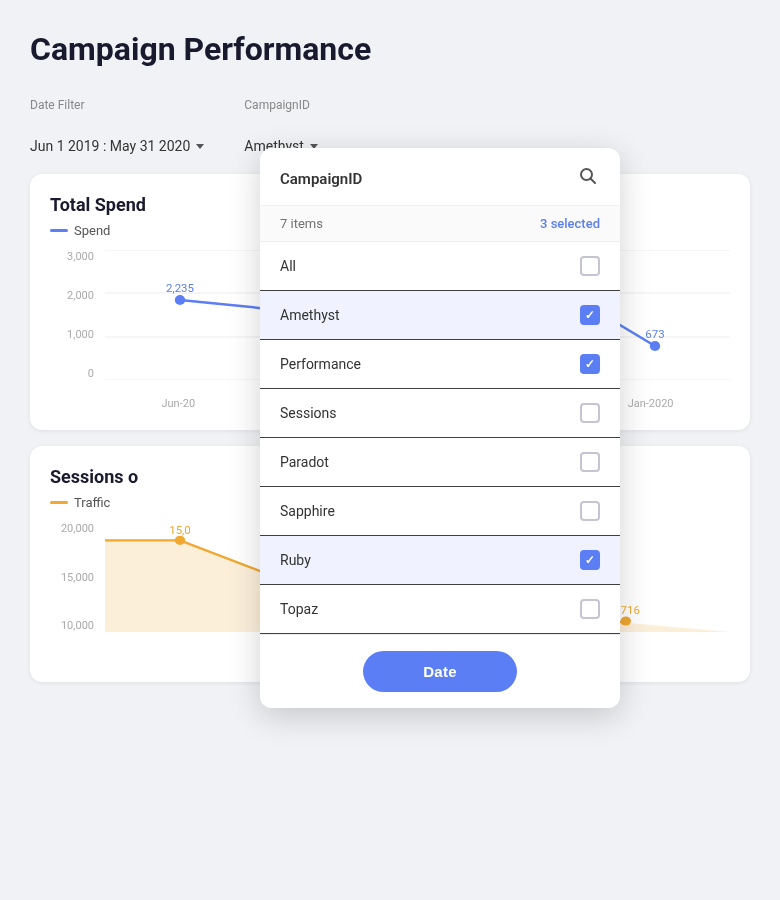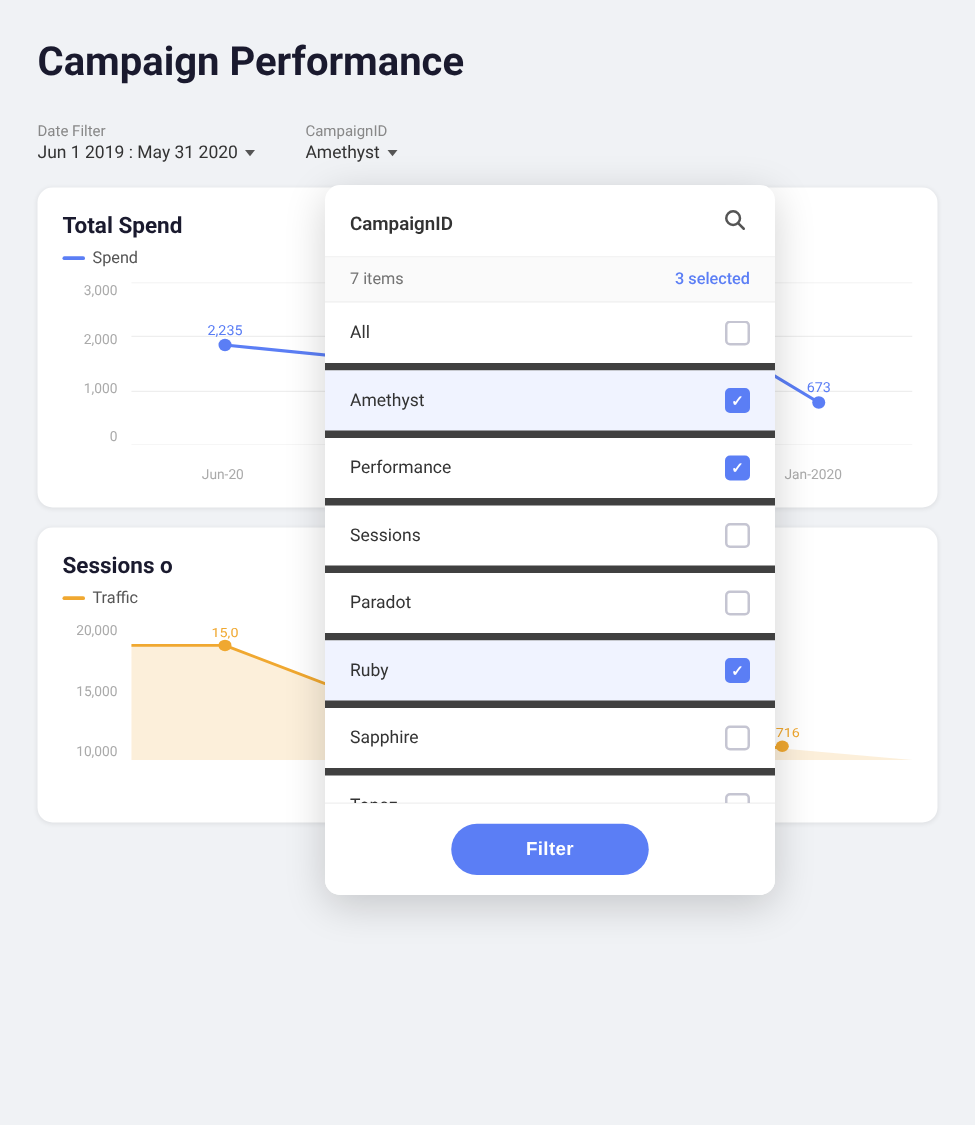--- a/index.html
+++ b/index.html
@@ -30,20 +30,21 @@
     .filters-row {
       display: flex;
       gap: 40px;
       margin-bottom: 20px;
       align-items: flex-start;
     }
 
     .filter-group {
       display: flex;
       flex-direction: column;
+      gap: 24px;
     }
 
     .filter-label {
       font-size: 12px;
       color: #888;
       margin-bottom: 2px;
     }
 
     .filter-value {
       font-size: 14px;
@@ -193,21 +194,21 @@
     .dropdown-list {
       max-height: 400px;
       overflow-y: auto;
     }
 
     .dropdown-item {
       display: flex;
       justify-content: space-between;
       align-items: center;
       padding: 14px 20px;
-      border-bottom: 6px solid #404040;
+      border-bottom: 1px solid #404040;
       cursor: pointer;
       transition: background 0.1s;
     }
 
     .dropdown-item.highlighted {
       background: #f0f3ff;
     }
 
     .item-label {
       font-size: 14px;
@@ -414,34 +415,34 @@
       <div class="dropdown-item">
         <span class="item-label">Sessions</span>
         <div class="checkbox"></div>
       </div>
 
       <div class="dropdown-item">
         <span class="item-label">Paradot</span>
         <div class="checkbox"></div>
       </div>
 
+      <div class="dropdown-item">
+        <span class="item-label">Sapphire</span>
+        <div class="checkbox"></div>
+      </div>
+
       <div class="dropdown-item highlighted">
         <span class="item-label">Ruby</span>
         <div class="checkbox checked"></div>
       </div>
 
       <div class="dropdown-item">
-        <span class="item-label">Sapphire</span>
-        <div class="checkbox"></div>
-      </div>
-
-      <div class="dropdown-item">
         <span class="item-label">Topaz</span>
         <div class="checkbox"></div>
       </div>
     </div>
 
     <div class="dropdown-footer">
-      <button class="apply-btn">Filter</button>
+      <button class="apply-btn">Date</button>
     </div>
   </div>
 
 </div>
 
 </body></html>

